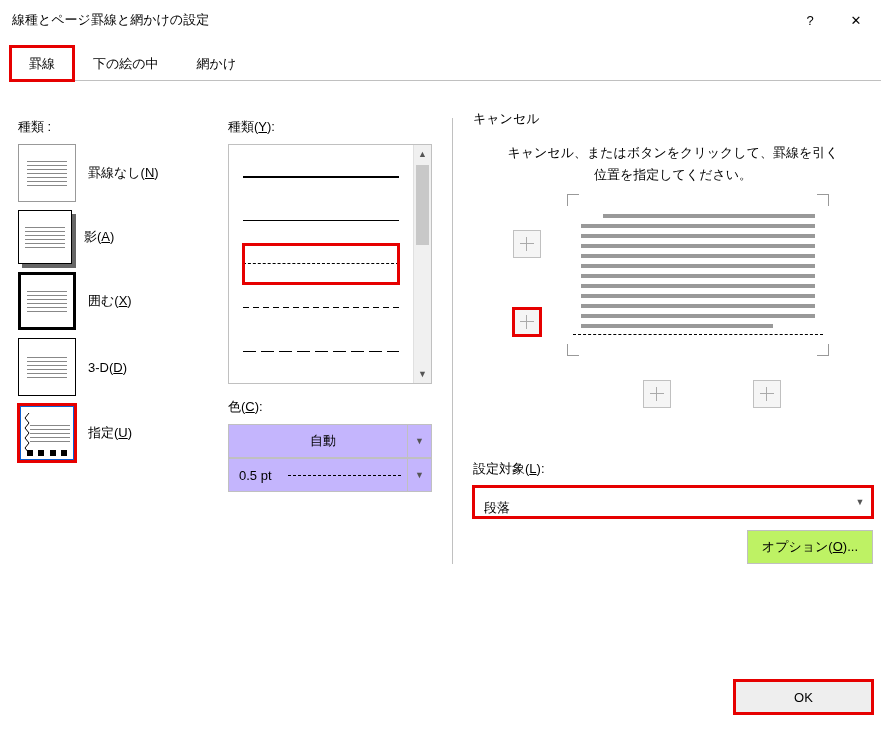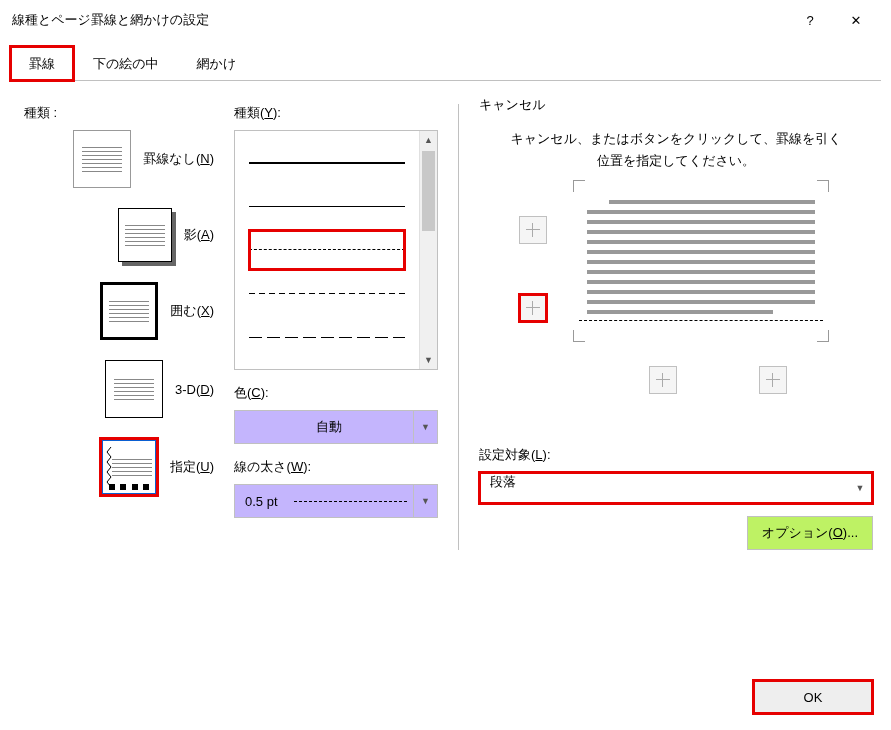--- a/index.html
+++ b/index.html
@@ -7,26 +7,26 @@
 .dialog { width: 891px; height: 730px; background: #fff; position: relative; }
 .titlebar { height: 40px; display: flex; align-items: center; padding: 0 12px; }
 .titlebar .title { flex: 1; }
 .titlebar .tb-btn { width: 46px; height: 40px; display: flex; align-items: center; justify-content: center; }
 .tabs { display: flex; margin: 6px 10px 0 10px; }
 .tab { padding: 8px 18px; border: 1px solid #c0c0c0; border-bottom: none; background: #f5f5f5; margin-right: 0; }
 .tab.active { background: #fff; position: relative; z-index: 2; }
 .tab.inactive { border-color: transparent; background: transparent; }
 .tab-underline { border-bottom: 1px solid #c0c0c0; margin: 0 10px; position: relative; top: -1px; }
 .hl-red { outline: 3px solid #e60000; outline-offset: -2px; }
-.body { display: flex; padding: 22px 18px 0 18px; gap: 20px; margin-left: 6px; }
+.body { display: flex; padding: 36px 18px 0 18px; gap: 20px; }
 .col1 { width: 190px; }
 .col2 { width: 204px; }
 .col3 { flex: 1; border-left: 1px solid #c0c0c0; padding-left: 20px; }
 .label { margin-bottom: 8px; }
-.types { display: flex; flex-direction: column; gap: 20px; align-items: flex-end; }
+.types { display: flex; flex-direction: column; gap: 8px; }
 .type-item { display: flex; align-items: center; gap: 12px; }
 .type-thumb { width: 58px; height: 58px; background: #fff; border: 1px solid #999; display: flex; align-items: center; justify-content: center; position: relative; }
 .type-thumb.box { border: 3px solid #000; }
 .type-thumb.shadow { border: 1px solid #000; box-shadow: 4px 4px 0 #666; width: 54px; height: 54px; }
 .type-thumb.threeD { border: 1px solid #000; }
 .type-thumb.custom { border: 3px solid #0a5fd1; }
 .type-thumb .lines { width: 40px; }
 .type-thumb .lines .l { height: 1px; background: #888; margin: 3px 0; }
 .type-thumb.custom .dots { position: absolute; bottom: 3px; left: 6px; right: 6px; display: flex; justify-content: space-between; }
 .type-thumb.custom .dots span { width: 6px; height: 6px; background: #000; }
@@ -57,25 +57,25 @@
 .preview-canvas .corner.br { bottom: -6px; right: -6px; border-right: 1px solid #999; border-bottom: 1px solid #999; }
 .preview-canvas .pline { height: 4px; background: #999; margin: 6px 8px; }
 .preview-canvas .pline.short { margin-right: 50px; }
 .preview-canvas .dash-bot { border-top: 1px dashed #000; margin: 6px 0 0 0; }
 .edge-btn { width: 28px; height: 28px; border: 1px solid #c0c0c0; background: #f5f5f5; display: flex; align-items: center; justify-content: center; position: absolute; }
 .edge-btn .grid { width: 14px; height: 14px; position: relative; }
 .edge-btn .grid::before, .edge-btn .grid::after { content: ""; position: absolute; background: #aaa; }
 .edge-btn .grid::before { left: 6px; top: 0; width: 1px; height: 14px; }
 .edge-btn .grid::after { top: 6px; left: 0; height: 1px; width: 14px; }
 .apply-row { display: flex; align-items: center; }
-.apply-sel { border: 1px solid #c0c0c0; height: 32px; flex: 1; display: flex; align-items: flex-start; padding: 0 10px; background: #fff; }
+.apply-sel { border: 1px solid #c0c0c0; height: 32px; flex: 1; display: flex; align-items: flex-end; padding: 0 10px; background: #fff; }
 .opt-row { display: flex; justify-content: flex-end; margin-top: 12px; }
 .opt-btn { border: 1px solid #c0c0c0; background: #bef264; padding: 7px 14px; }
 .btn-row { position: absolute; bottom: 16px; right: 18px; display: flex; gap: 12px; }
-.btn { border: 1px solid #aaa; background: #eee; width: 120px; height: 34px; display: flex; align-items: center; justify-content: center; }
+.btn { border: 1px solid #aaa; background: #eee; width: 139px; height: 34px; display: flex; align-items: center; justify-content: center; }
 .width-sel .sample { flex: 1; margin-left: 16px; margin-right: 6px; border-top: 1px dashed #000; }
 .col3 > .label:first-child { margin-top: -8px; }
 </style>
 </head>
 <body>
 
 <div class="dialog">
 
   <div class="titlebar">
     <div class="title">線種とページ罫線と網かけの設定</div>
@@ -203,21 +203,20 @@
           <div class="arrow">▼</div>
         </div>
       </div>
 
       <div class="label">色(<span class="underline">C</span>):</div>
       <div class="color-sel">
         <span style="flex:1;text-align:center">自動</span>
         <span class="caret">▼</span>
       </div>
 
-      <div class="label" style="margin-top:14px">線の太さ(<span class="underline">W</span>):</div>
       <div class="width-sel">
         <span>0.5 pt</span>
         <span class="sample"></span>
         <span class="caret">▼</span>
       </div>
     </div>
 
     <div class="col3">
       <div class="label">キャンセル</div>
       <div class="preview-hint">キャンセル、またはボタンをクリックして、罫線を引く位置を指定してください。</div>

